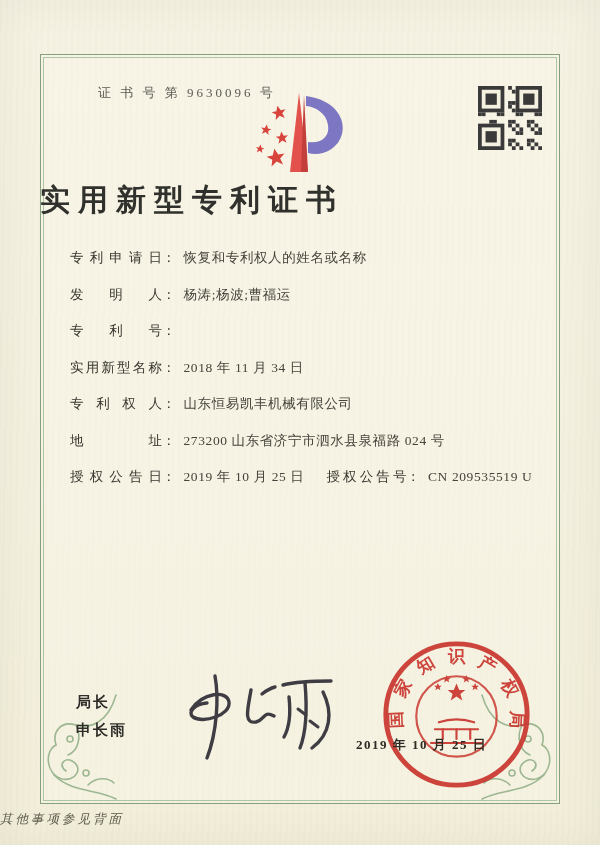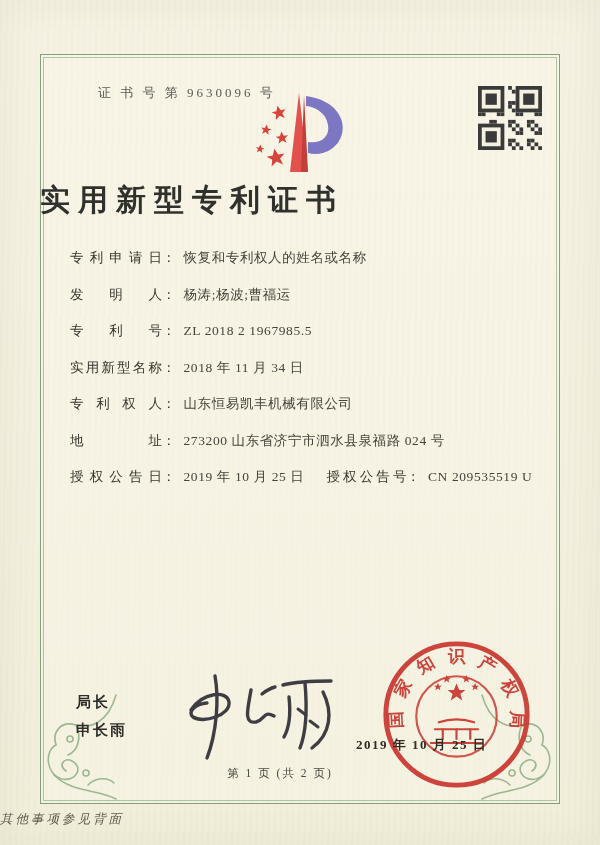--- a/index.html
+++ b/index.html
@@ -161,21 +161,20 @@
       <span class="fvalue">恢复和专利权人的姓名或名称</span>
     </div>
     <div class="row">
       <span class="flabel">发明人</span>
         <span class="colon">：</span>
       <span class="fvalue">杨涛;杨波;曹福运</span>
     </div>
     <div class="row">
       <span class="flabel">专利号</span>
         <span class="colon">：</span>
-      <span class="fvalue">ZL 2018 2 1967985.5</span>
     </div>
     <div class="row">
       <span class="flabel">实用新型名称</span>
         <span class="colon">：</span>
       <span class="fvalue">2018 年 11 月 34 日</span>
     </div>
     <div class="row">
       <span class="flabel">专利权人</span>
         <span class="colon">：</span>
       <span class="fvalue">山东恒易凯丰机械有限公司</span>
@@ -233,16 +232,15 @@
     </g>
     <g stroke="#c9362e" stroke-width="2.2" fill="none" stroke-linecap="round">
       <path d="M62,88 Q80,82 98,88"></path>
       <path d="M58,95 H102"></path>
       <path d="M66,95 V105 M80,95 V105 M94,95 V105"></path>
       <path d="M54,109 H106"></path>
     </g>
   </svg>
   <div class="seal-date">2019 年 10 月 25 日</div>
 
-  <div class="page-num">第 1 页 (共 2 页)</div>
   <div class="back-note">其他事项参见背面</div>
 
 </div>
 
 </body></html>

